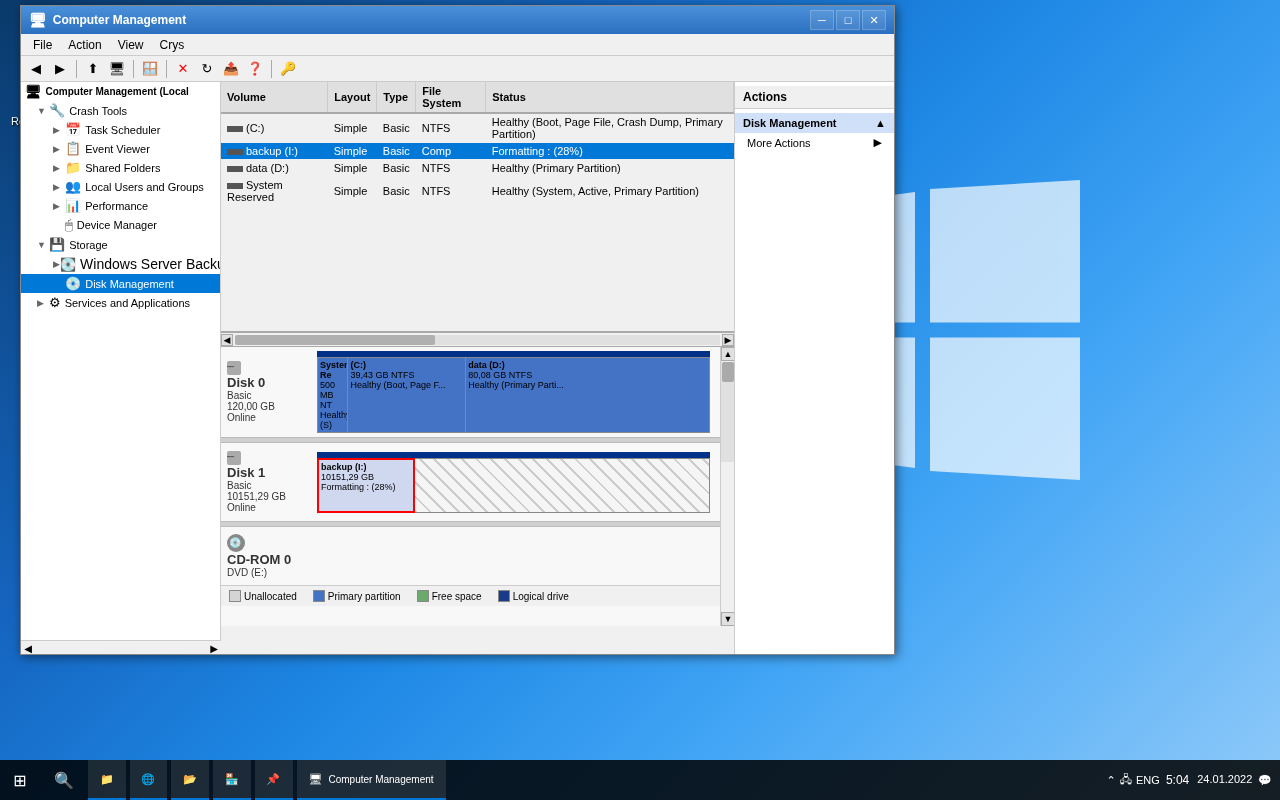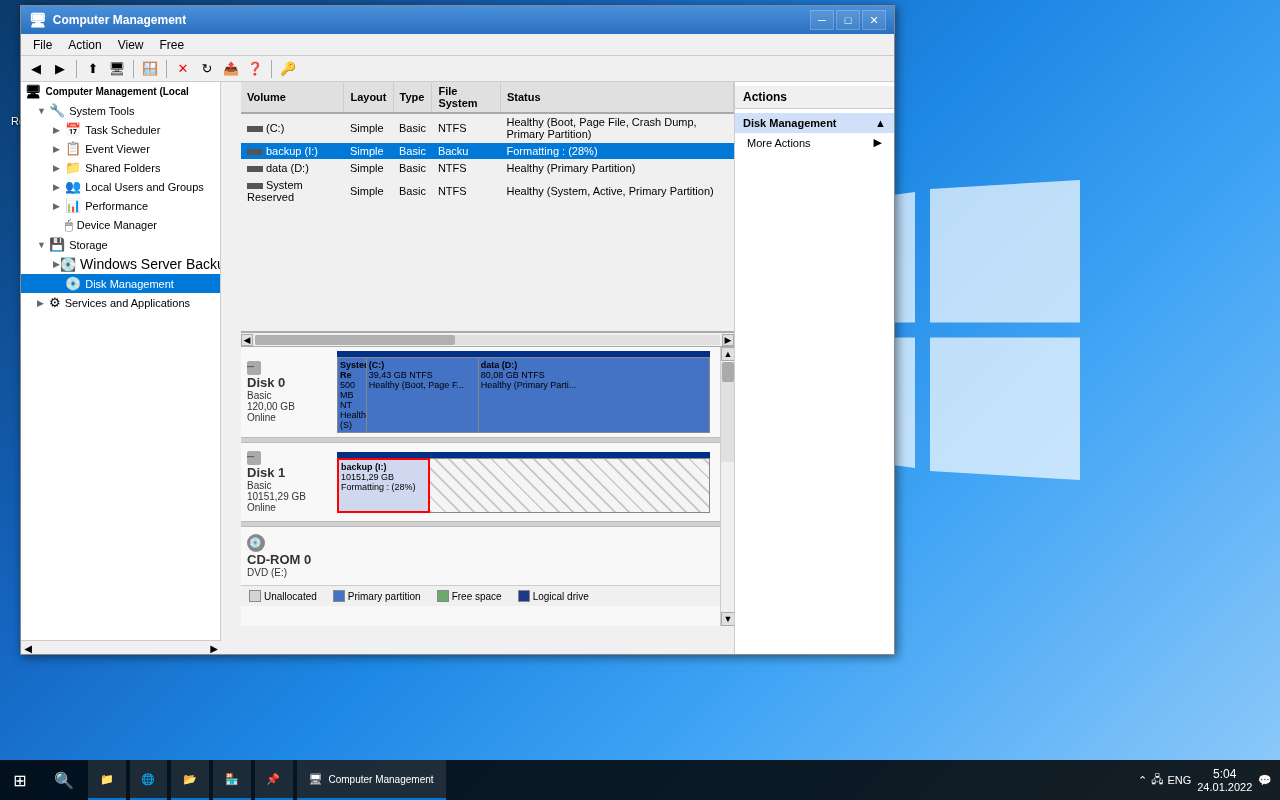--- a/index.html
+++ b/index.html
@@ -30,21 +30,21 @@
 
     
     .taskbar {
       position: absolute; bottom: 0; left: 0; width: 1280px; height: 40px;
       background: rgba(0,0,0,0.85); display: flex; align-items: center; justify-content: space-between;
     }
     .taskbar-left { display: flex; align-items: center; gap: 4px; }
     .taskbar-btn { width: 40px; height: 40px; display: flex; align-items: center; justify-content: center; color: white; font-size: 16px; cursor: pointer; }
     .taskbar-app { height: 40px; padding: 0 12px; display: flex; align-items: center; gap: 6px; color: white; font-size: 11px; cursor: pointer; border-bottom: 2px solid #0078d7; background: rgba(255,255,255,0.1); }
     .taskbar-right { display: flex; align-items: center; gap: 6px; padding-right: 8px; color: white; font-size: 11px; }
-    .taskbar-time { display: flex; flex-direction: column; align-items: center; }
+    .taskbar-time { display: flex; flex-direction: row; align-items: flex-start; gap: 8px; }
     .taskbar-clock { font-size: 12px; }
     .taskbar-date { font-size: 11px; }
 
     
     .main-window {
       position: absolute; top: 5px; left: 20px; width: 875px; height: 650px;
       background: #f0f0f0; border: 1px solid #888; box-shadow: 2px 2px 10px rgba(0,0,0,0.5);
       display: flex; flex-direction: column;
     }
 
@@ -84,21 +84,21 @@
       width: 200px; background: white; border-right: 1px solid #ccc;
       overflow-y: auto; overflow-x: hidden;
     }
     .tree-item { display: flex; align-items: center; padding: 2px 4px; cursor: pointer; white-space: nowrap; }
     .tree-item.selected { background: #0078d7; color: white; }
     .tree-expand { width: 12px; font-size: 9px; color: #666; }
     .tree-icon { margin-right: 4px; font-size: 13px; }
     .tree-label { font-size: 11px; }
 
     
-    .right-section { flex: 1; display: flex; flex-direction: column; overflow: hidden; margin-left: 20px; }
+    .right-section { flex: 1; display: flex; flex-direction: column; overflow: hidden; }
 
     
     .list-view {
       flex: 1; overflow: auto; border-bottom: 1px solid #aaa;
     }
     .list-table { width: 100%; border-collapse: collapse; }
     .list-table th {
       background: #e0e0e0; border-right: 1px solid #ccc; border-bottom: 2px solid #aaa;
       padding: 3px 6px; text-align: left; font-size: 11px; font-weight: bold; position: sticky; top: 0;
     }
@@ -174,21 +174,21 @@
         <div class="title-ctrl-btn">─</div>
         <div class="title-ctrl-btn">□</div>
         <div class="title-ctrl-btn">✕</div>
       </div>
     </div>
 
     <div class="menu-bar">
       <div class="menu-item">File</div>
       <div class="menu-item">Action</div>
       <div class="menu-item">View</div>
-      <div class="menu-item">Free</div>
+      <div class="menu-item">Crys</div>
     </div>
 
     <div class="toolbar">
       <div class="toolbar-btn">◀</div>
       <div class="toolbar-btn">▶</div>
       <div class="toolbar-sep"></div>
       <div class="toolbar-btn">⬆</div>
       <div class="toolbar-btn">🖥</div>
       <div class="toolbar-sep"></div>
       <div class="toolbar-btn">🪟</div>
@@ -205,21 +205,21 @@
 
       <div class="left-panel">
         <div class="tree-item" style="font-weight:bold; font-size:11px; padding-left:4px;">
           <span class="tree-icon">🖥</span>
           <span style="font-size:10px;">Computer Management (Local</span>
         </div>
 
         <div class="tree-item" style="padding-left:16px;">
           <span class="tree-expand">▼</span>
           <span class="tree-icon">🔧</span>
-          <span class="tree-label">System Tools</span>
+          <span class="tree-label">Crash Tools</span>
         </div>
         <div class="tree-item" style="padding-left:32px;">
           <span class="tree-expand">▶</span>
           <span class="tree-icon">📅</span>
           <span class="tree-label">Task Scheduler</span>
         </div>
         <div class="tree-item" style="padding-left:32px;">
           <span class="tree-expand">▶</span>
           <span class="tree-icon">📋</span>
           <span class="tree-label">Event Viewer</span>
@@ -290,21 +290,21 @@
       <td><span style="display:inline-block;width:16px;height:6px;background:#555;margin-right:3px;vertical-align:middle;"></span>(C:)</td>
       <td>Simple</td>
       <td>Basic</td>
       <td>NTFS</td>
       <td>Healthy (Boot, Page File, Crash Dump, Primary Partition)</td>
     </tr>
                 <tr class="selected">
       <td><span style="display:inline-block;width:16px;height:6px;background:#555;margin-right:3px;vertical-align:middle;"></span>backup (I:)</td>
       <td>Simple</td>
       <td>Basic</td>
-      <td>Backu</td>
+      <td>Comp</td>
       <td>Formatting : (28%)</td>
     </tr>
                 <tr>
       <td><span style="display:inline-block;width:16px;height:6px;background:#555;margin-right:3px;vertical-align:middle;"></span>data (D:)</td>
       <td>Simple</td>
       <td>Basic</td>
       <td>NTFS</td>
       <td>Healthy (Primary Partition)</td>
     </tr>
                 <tr>

